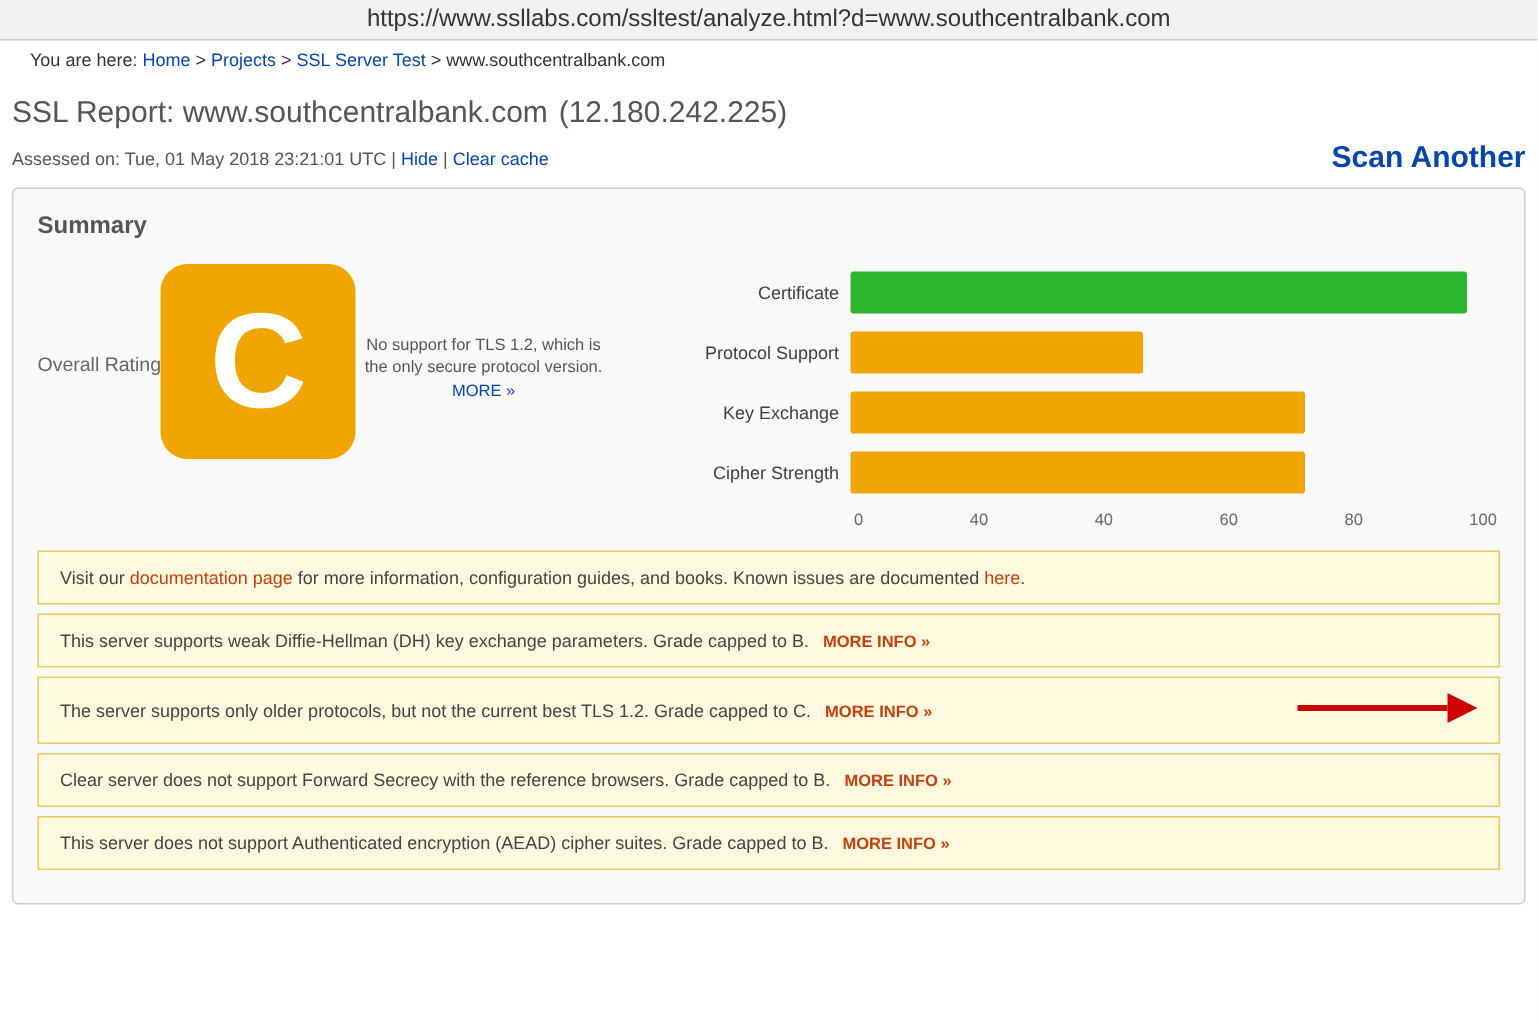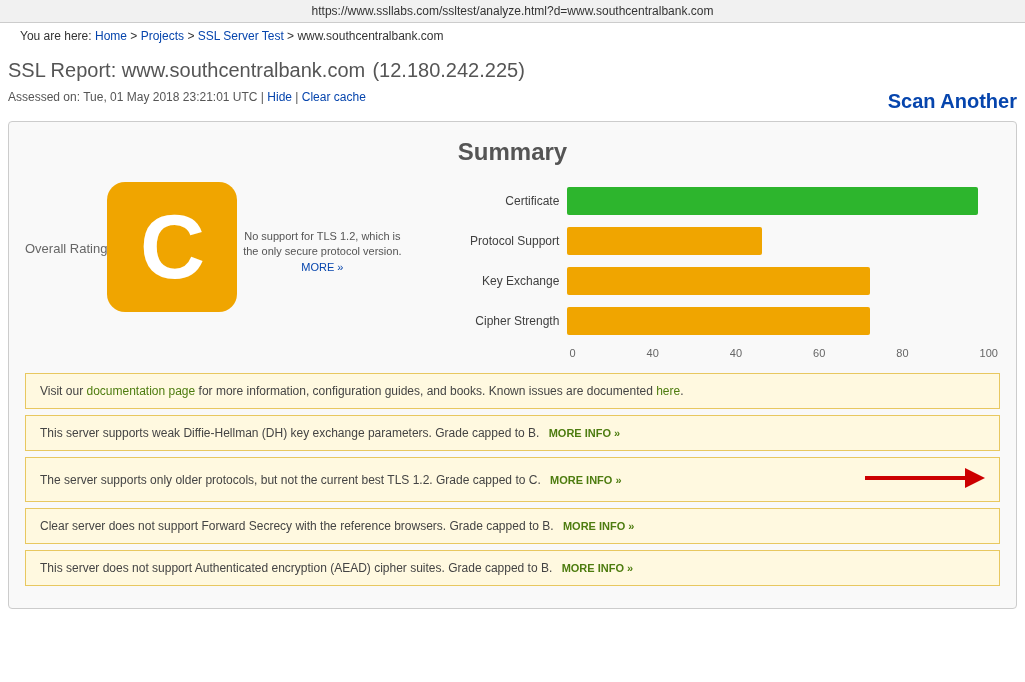--- a/index.html
+++ b/index.html
@@ -2,21 +2,21 @@
 <html><head>
   <meta charset="utf-8">
   <style>
     * { box-sizing: border-box; margin: 0; padding: 0; }
     body { font-family: Arial, sans-serif; font-size: 13px; background: #fff; color: #333; }
 
     #url-bar {
       background: #f1f1f1;
       border-bottom: 1px solid #ccc;
       padding: 4px 10px;
-      font-size: 12px;
+      font-size: 16px;
       color: #333;
       text-align: center;
     }
 
     #breadcrumb {
       padding: 6px 20px;
       font-size: 12px;
       color: #333;
     }
     #breadcrumb a { color: #0645ad; text-decoration: none; }
@@ -30,21 +30,21 @@
       color: #222;
     }
     #page-title span {
       font-size: 20px;
       font-weight: normal;
       color: #555;
     }
 
     #assessed-bar {
       display: flex;
-      align-items: flex-start;
+      align-items: center;
       justify-content: space-between;
       padding: 4px 8px 8px;
       font-size: 12px;
       color: #555;
     }
     #assessed-bar a { color: #0645ad; text-decoration: none; }
 
     #scan-another {
       font-size: 20px;
       font-weight: bold;
@@ -58,25 +58,24 @@
     }
 
     .summary-box {
       border: 1px solid #ccc;
       border-radius: 4px;
       background: #f9f9f9;
       padding: 16px;
     }
 
     .summary-title {
-      font-size: 24px;
+      font-size: 16px;
       font-weight: bold;
       color: #555;
       margin-bottom: 16px;
-      text-align: center;
     }
 
     .summary-inner {
       display: flex;
       align-items: flex-start;
       gap: 30px;
     }
 
     .grade-section {
       display: flex;
@@ -185,21 +184,21 @@
       color: #444;
       display: flex;
       align-items: center;
       gap: 6px;
     }
 
     .notice-banner.doc-banner {
       background: #fff9e0;
     }
 
-    .notice-banner a { color: #4d7c0f; text-decoration: none; text-align: center; }
+    .notice-banner a { color: #c2410c; text-decoration: none; text-align: center; }
 
     .more-info-link {
       color: #0645ad;
       text-decoration: none;
       font-weight: bold;
       margin-left: 6px;
       font-size: 11px;
     }
 
     .arrow-indicator {

